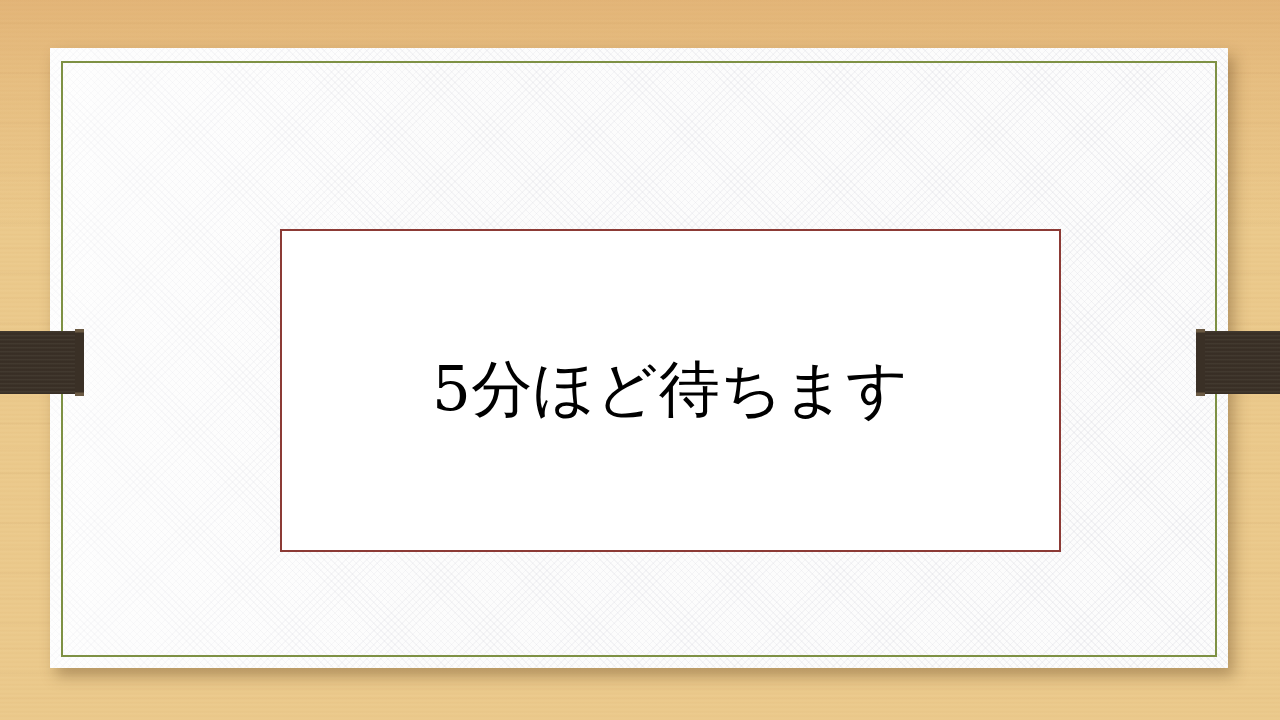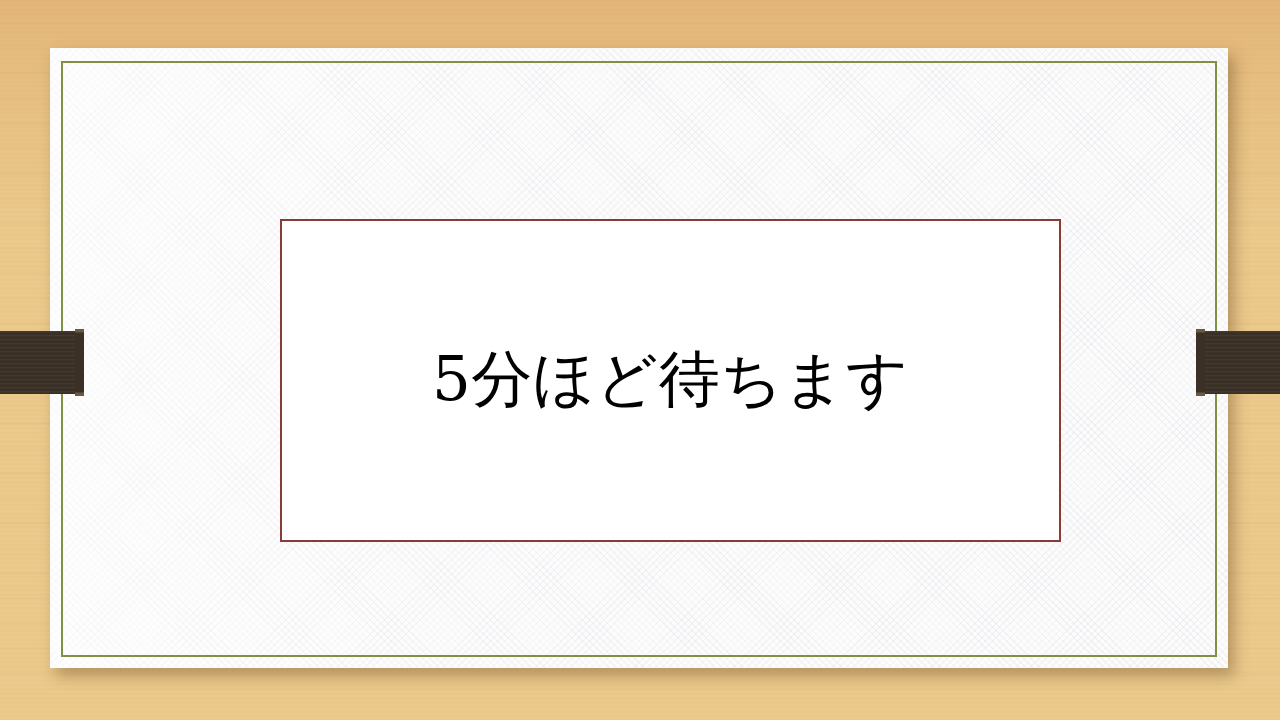--- a/index.html
+++ b/index.html
@@ -132,21 +132,21 @@
     width: 1156px;
     height: 596px;
     border: 2px solid #7E9144;
     box-sizing: border-box;
   }
 
   
   .text-box {
     position: absolute;
     left: 230px;
-    top: 171px;
+    top: 181px;
     width: 781px;
     height: 323px;
     border: 2px solid #8C3A35;
     box-sizing: border-box;
     background: #FFFFFF;
     display: flex;
     align-items: center;
     justify-content: center;
   }
   .text-box .body-text {

